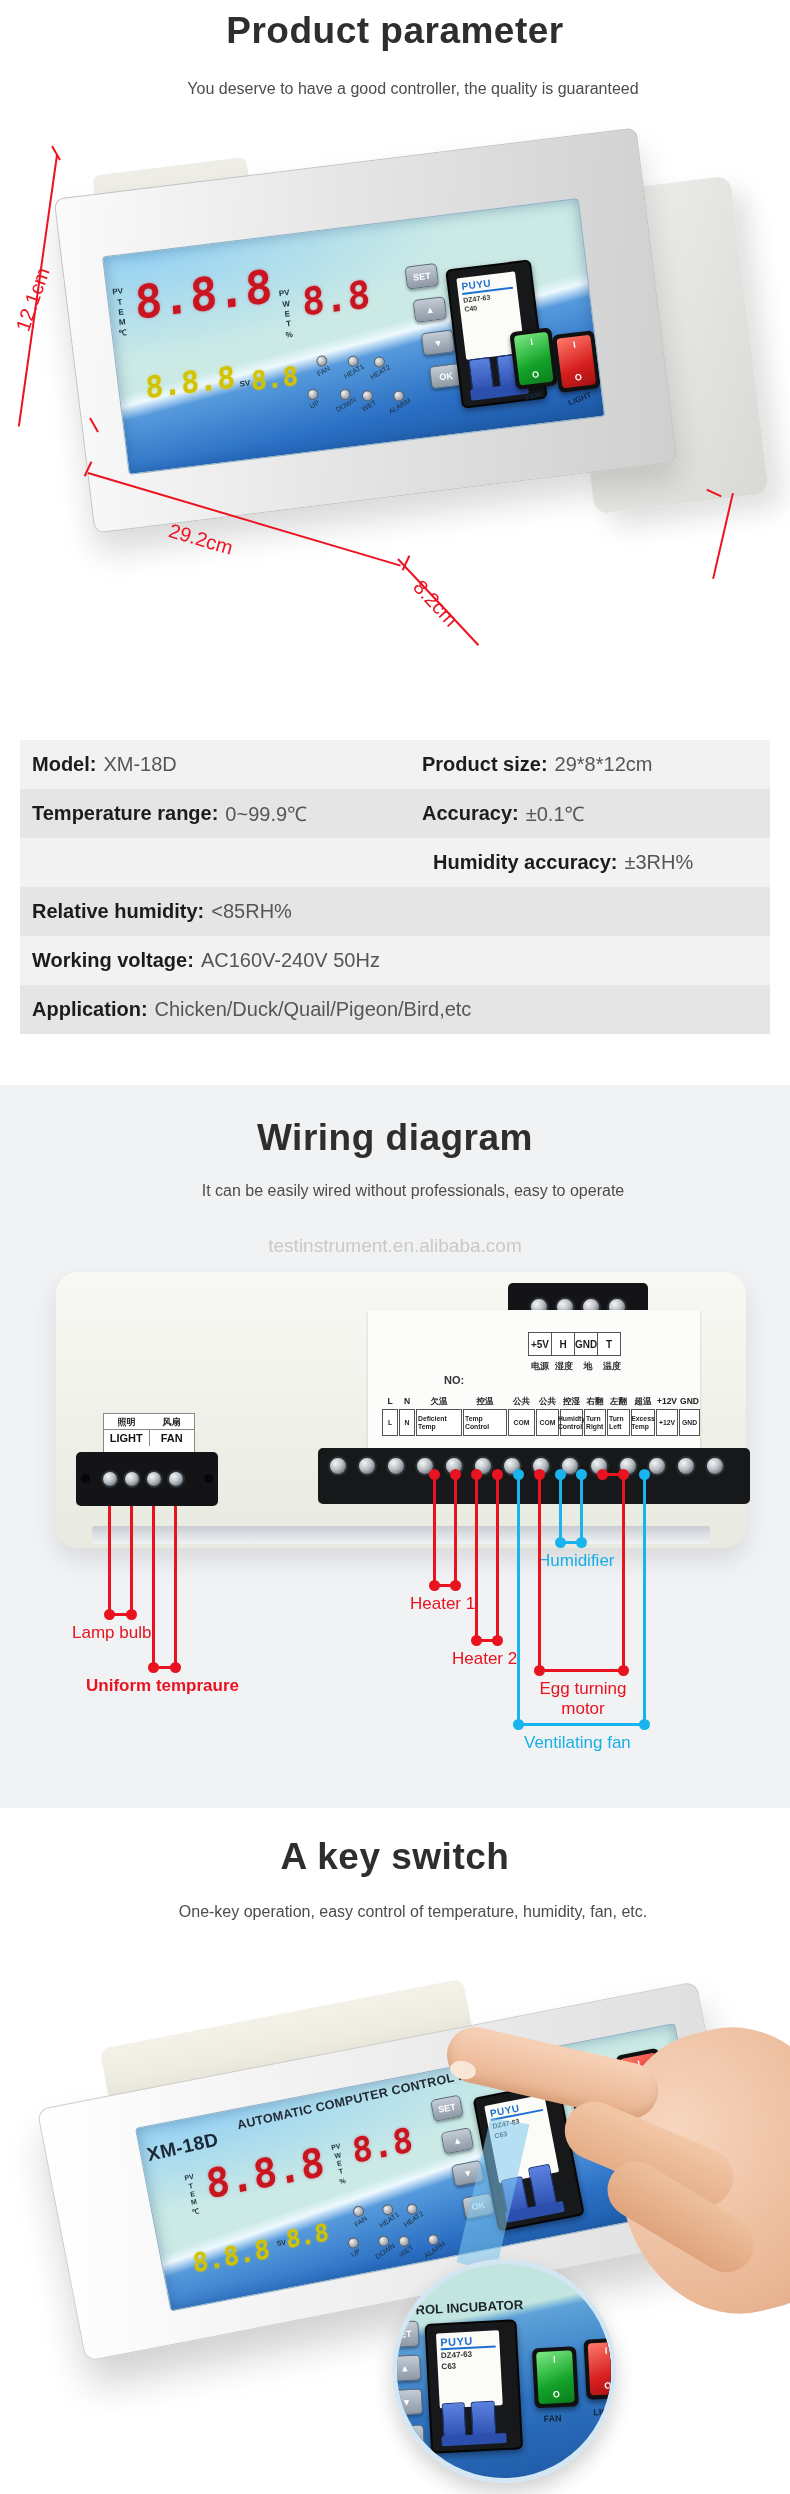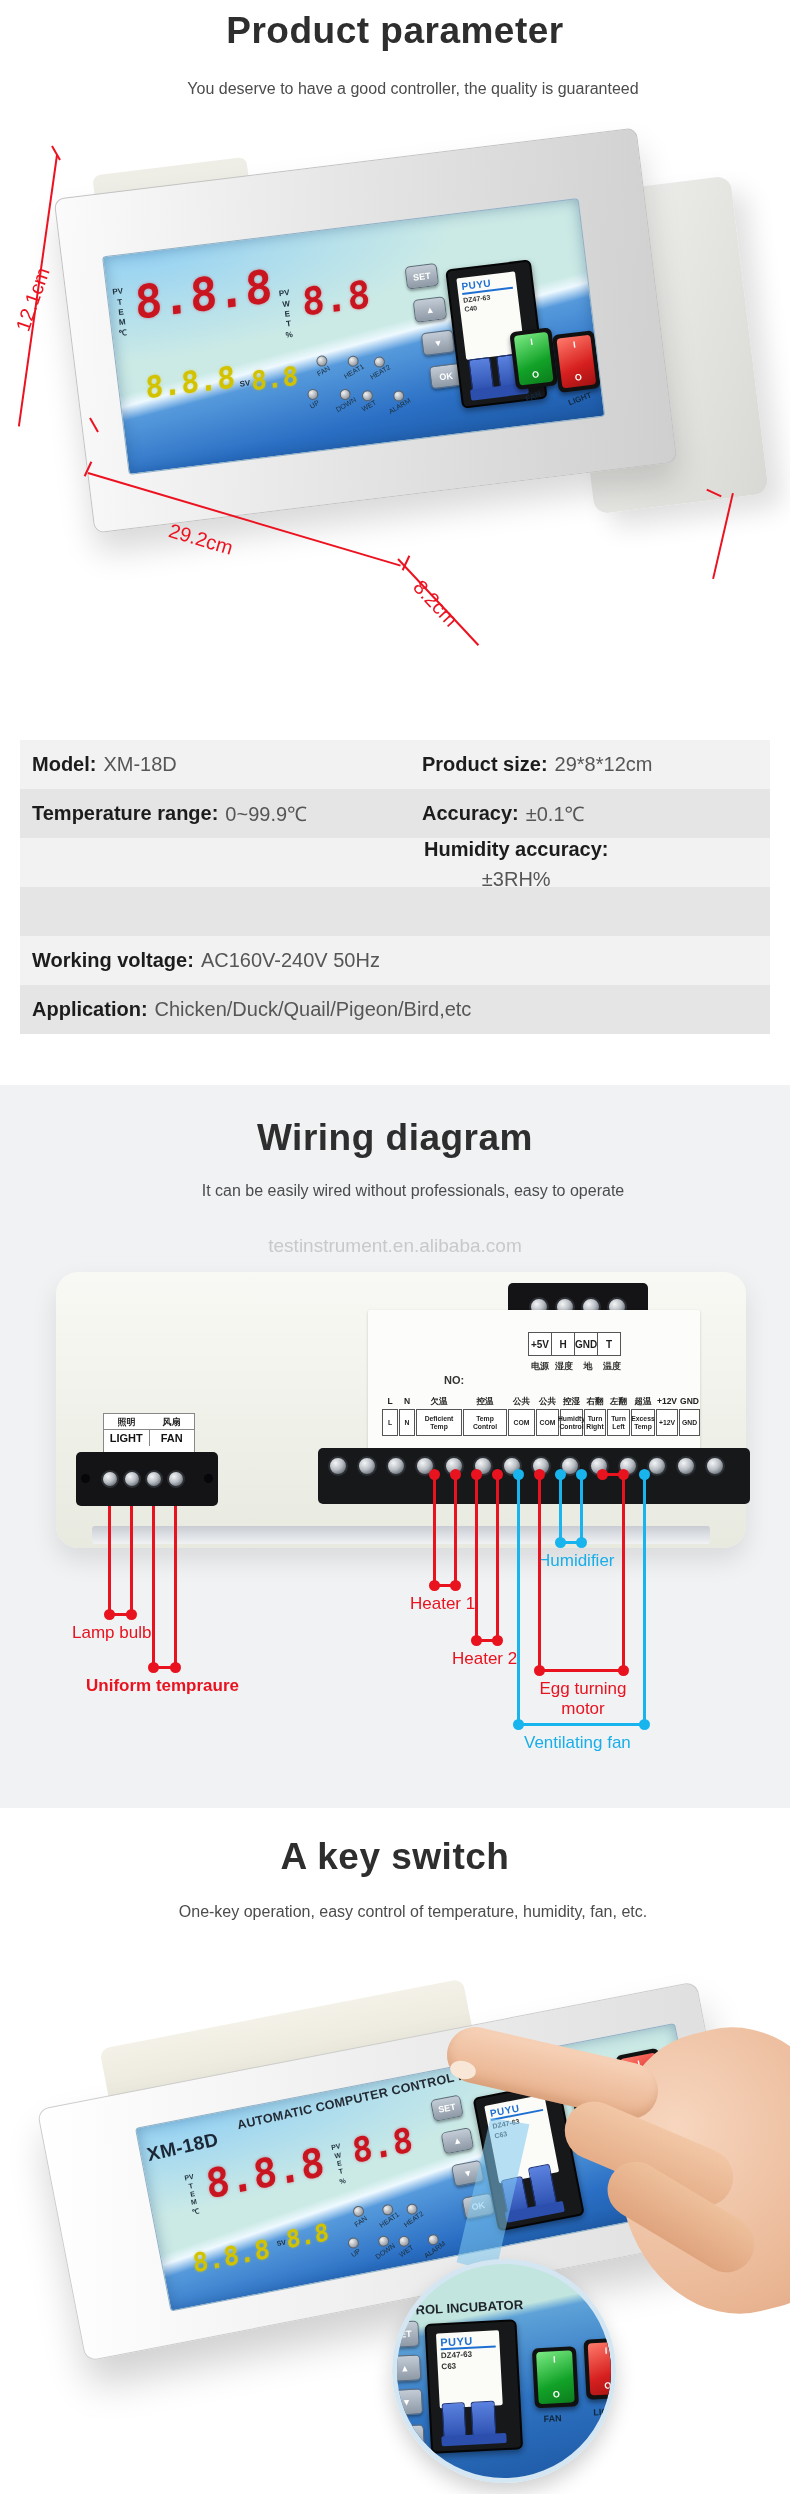--- a/index.html
+++ b/index.html
@@ -75,21 +75,21 @@
   .cap{position:absolute;width:9px;height:9px;border-radius:50%;background:#06070a;}
   .plate{position:absolute;background:#fff;border:1px solid #888;box-sizing:border-box;}
   .plate-cn{display:flex;font-size:9px;color:#222;font-weight:bold;justify-content:space-around;padding-top:2px;}
   .plate-en{display:flex;border-top:1px solid #888;}
   .plate-en span{flex:1;text-align:center;font-size:11px;color:#111;border-right:1px solid #888;
                  padding:2px 0;font-weight:bold;}
   .plate-en span:last-child{border-right:none;}
   .stk2{position:absolute;background:#fcfcfa;border-radius:2px;box-shadow:0 1px 3px rgba(0,0,0,.18);}
   .pwr{position:absolute;display:flex;}
   .tcell{border:1px solid #555;background:#fff;color:#1d1d1d;display:flex;align-items:center;
-         justify-content:center;text-align:center;font-weight:bold;box-sizing:border-box;}
+         justify-content:center;font-weight:bold;box-sizing:border-box;}
   .pwr .tcell{width:24px;height:24px;font-size:10px;margin-right:-1px;}
   .pwrcn{position:absolute;display:flex;font-size:9px;color:#333;font-weight:bold;}
   .pwrcn span{width:24px;text-align:center;}
   .trow{position:absolute;display:flex;gap:1px;align-items:flex-end;}
   .tcol{display:flex;flex-direction:column;align-items:center;}
   .tcn{font-size:8.5px;color:#222;font-weight:bold;white-space:nowrap;height:13px;}
   .ten{width:100%;min-height:27px;font-size:6.8px;line-height:1.1;padding:1px;}
   .strip{position:absolute;background:#17181a;border-radius:5px;display:flex;gap:9px;
          padding:8px 10px;box-sizing:border-box;}
   .wire{position:absolute;width:3px;}
@@ -231,26 +231,30 @@
         <div class="spec-pair" style="left:12px;">
             <span class="spec-label">Temperature range:</span>
             <span class="spec-value">0~99.9℃</span>
           </div>
         <div class="spec-pair" style="left:402px;">
             <span class="spec-label">Accuracy:</span>
             <span class="spec-value">±0.1℃</span>
           </div>
       </div>
       <div class="spec-row">
-        <div class="spec-pair" style="left:404px;flex-direction:column;">
+        <div class="spec-pair" style="left:413px;">
             <span class="spec-label">Humidity accuracy:</span>
             <span class="spec-value">±3RH%</span>
           </div>
       </div>
       <div class="spec-row">
+        <div class="spec-pair" style="left:12px;">
+            <span class="spec-label">Relative humidity:</span>
+            <span class="spec-value">&lt;85RH%</span>
+          </div>
       </div>
       <div class="spec-row">
         <div class="spec-pair" style="left:12px;text-align:right;">
             <span class="spec-label">Working voltage:</span>
             <span class="spec-value">AC160V-240V 50Hz</span>
           </div>
       </div>
       <div class="spec-row">
         <div class="spec-pair" style="left:12px;">
             <span class="spec-label">Application:</span>

